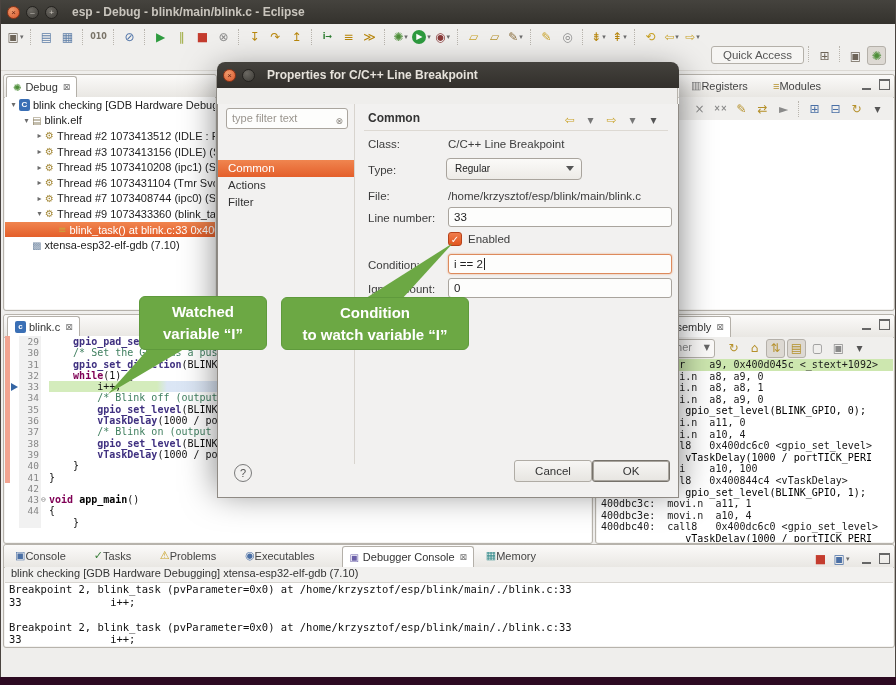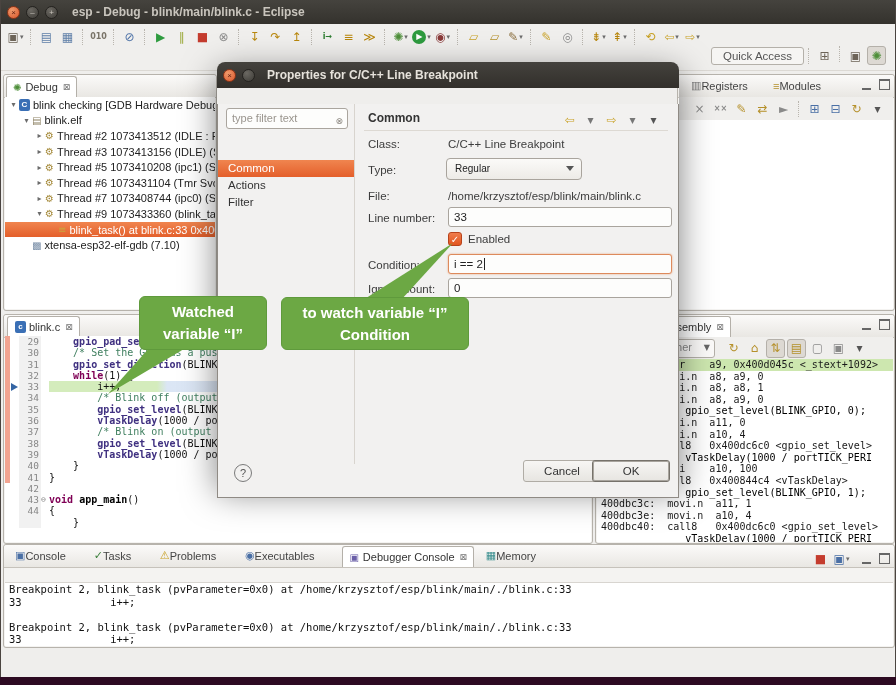--- a/index.html
+++ b/index.html
@@ -14,21 +14,21 @@
   .toolbar{position:absolute;left:0;top:24px;width:100%;height:46px;background:#f0efed;border-bottom:1px solid #dcd9d4;}
   .tb-row{position:absolute;left:4px;top:2px;display:flex;align-items:center;height:22px;}
   .tb-item{position:relative;width:19px;height:19px;display:inline-flex;align-items:center;justify-content:center;margin:0 1px;border-radius:3px;}
   .tb-item.pressed{background:#ddd9d3;border:1px solid #b4b0a9;box-sizing:border-box;}
   .tb-g{font-family:"DejaVu Sans",sans-serif;font-size:12px;line-height:1;}
   .tb-g.small{font-size:8px;font-weight:bold;}
   .tb-run{background:#2e9b3f;border-radius:50%;width:14px;height:14px;display:flex;align-items:center;justify-content:center;}
   .tb-run .tb-g{font-size:8px;color:#fff;}
   .dd{font-family:"DejaVu Sans",sans-serif;font-size:7px;color:#6b6b6b;margin-left:1px;}
   .tb-sep{width:1px;height:16px;border-left:1px dotted #b9b5ae;margin:0 4px;}
-  .qa-cluster{position:absolute;right:8px;top:22px;display:flex;align-items:center;}
+  .qa-cluster{position:absolute;right:8px;top:22px;display:flex;align-items:flex-start;}
   .quick-access{border:1px solid #b4b0a9;border-radius:3px;background:#f6f5f3;color:#555;font-size:11.5px;padding:2px 11px;}
   
   .panel{position:absolute;background:#f4f3f1;border:1px solid #b7b3ac;box-sizing:border-box;border-radius:3px;z-index:5;}
   .tabstrip{position:absolute;left:0;top:0;right:0;height:22px;background:linear-gradient(#fbfaf9,#e9e7e3);border-bottom:1px solid #c6c2bb;border-radius:3px 3px 0 0;}
   .tab{position:absolute;top:1px;height:21px;background:#fff;border:1px solid #b4b0a9;border-bottom:none;border-radius:3px 3px 0 0;display:flex;align-items:center;padding:0 6px;font-size:11px;color:#333;box-sizing:border-box;}
   .tab .ticon{font-family:"DejaVu Sans",sans-serif;font-size:10px;margin-right:4px;}
   .tab .tclose{font-family:"DejaVu Sans",sans-serif;font-size:9px;color:#777;margin-left:5px;}
   .tab-plain{display:flex;align-items:center;font-size:11px;color:#444;padding:0 7px;height:21px;}
   .winctl{display:flex;align-items:center;position:absolute;right:4px;top:4px;}
   .wc-min{width:9px;height:8px;border-bottom:2px solid #666;margin-right:8px;}
@@ -481,20 +481,21 @@
             <span class="tb-g" style="color: rgb(196, 60, 46);">■</span>
           </span>
           <span class="tb-item">
             <span class="tb-g" style="color: rgb(74, 111, 165);">▣</span>
             <span class="dd">▾</span>
           </span>
         </span>
       <span class="wc-min" style="margin-left:10px"></span>
       <span class="wc-max"></span>
     </div>
+    <div class="con-info">blink checking [GDB Hardware Debugging] xtensa-esp32-elf-gdb (7.10)</div>
     <div class="con-body">
         <div class="con-line">Breakpoint 2, blink_task (pvParameter=0x0) at /home/krzysztof/esp/blink/main/./blink.c:33</div>
         <div class="con-line">33              i++;</div>
         <div class="con-line"></div>
         <div class="con-line">Breakpoint 2, blink_task (pvParameter=0x0) at /home/krzysztof/esp/blink/main/./blink.c:33</div>
         <div class="con-line">33              i++;</div>
       </div>
   </div>
 
   <div id="dialog">
@@ -559,34 +560,34 @@
       <div class="f-input focus" style="top:150px">
         <span>i == 2</span><span class="caret"></span>
       </div>
 
       <div class="f-label" style="top:179px">Ignore count:</div>
       <div class="f-input" style="top:174px">
         <span>0</span>
       </div>
 
       <div class="help-circle">?</div>
-      <div class="dlg-btn" style="left:305px">Cancel</div>
+      <div class="dlg-btn" style="left:296px">Cancel</div>
       <div class="dlg-btn default" style="left:374px">OK</div>
     </div>
   </div>
 
   <svg class="tail" style="left:100px;top:344px" width="100" height="52">
     <polygon points="50,2 88,2 7,50" fill="#6ca844"></polygon>
   </svg>
   <div class="callout" style="left:138px;top:296px;width:128px;height:54px">
     <div>Watched</div>
     <div>variable “I”</div>
   </div>
   <svg class="tail" style="left:352px;top:240px;z-index:71" width="110" height="62">
     <polygon points="10,60 48,60 100,3" fill="#6ca844"></polygon>
   </svg>
   <div class="callout" style="left:280px;top:297px;width:188px;height:53px;z-index:72">
+    <div>Condition</div>
     <div>to watch variable “I”</div>
-    <div>Condition</div>
   </div>
 
 </div>
 <div class="bottom-strip"></div>
 
 </body></html>

